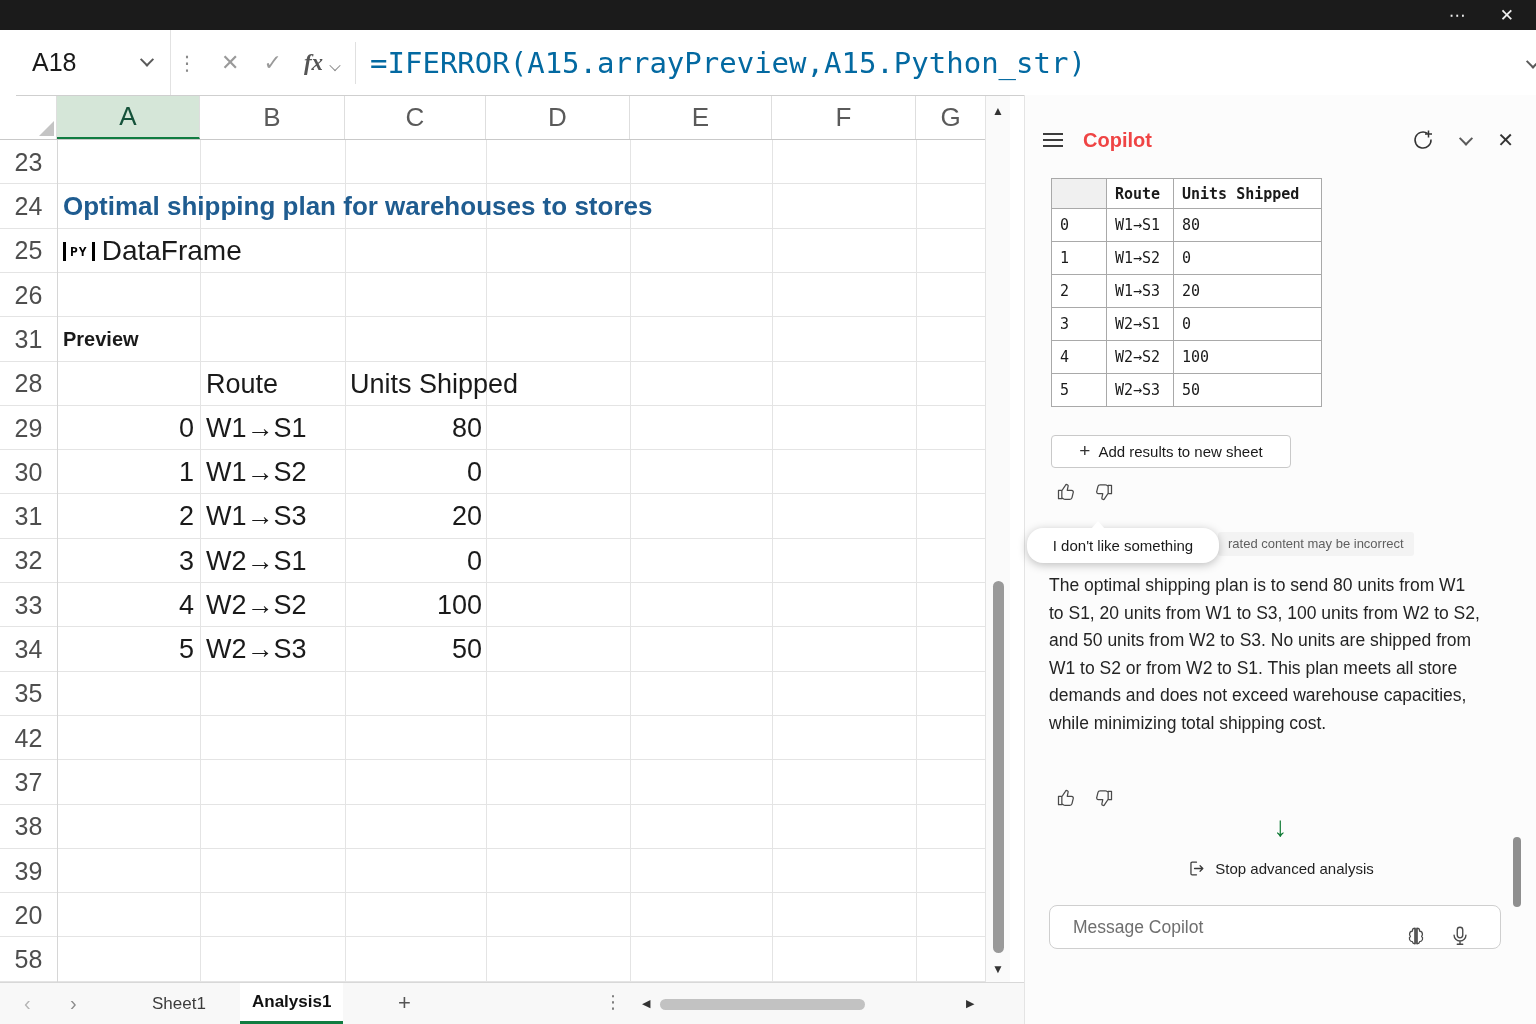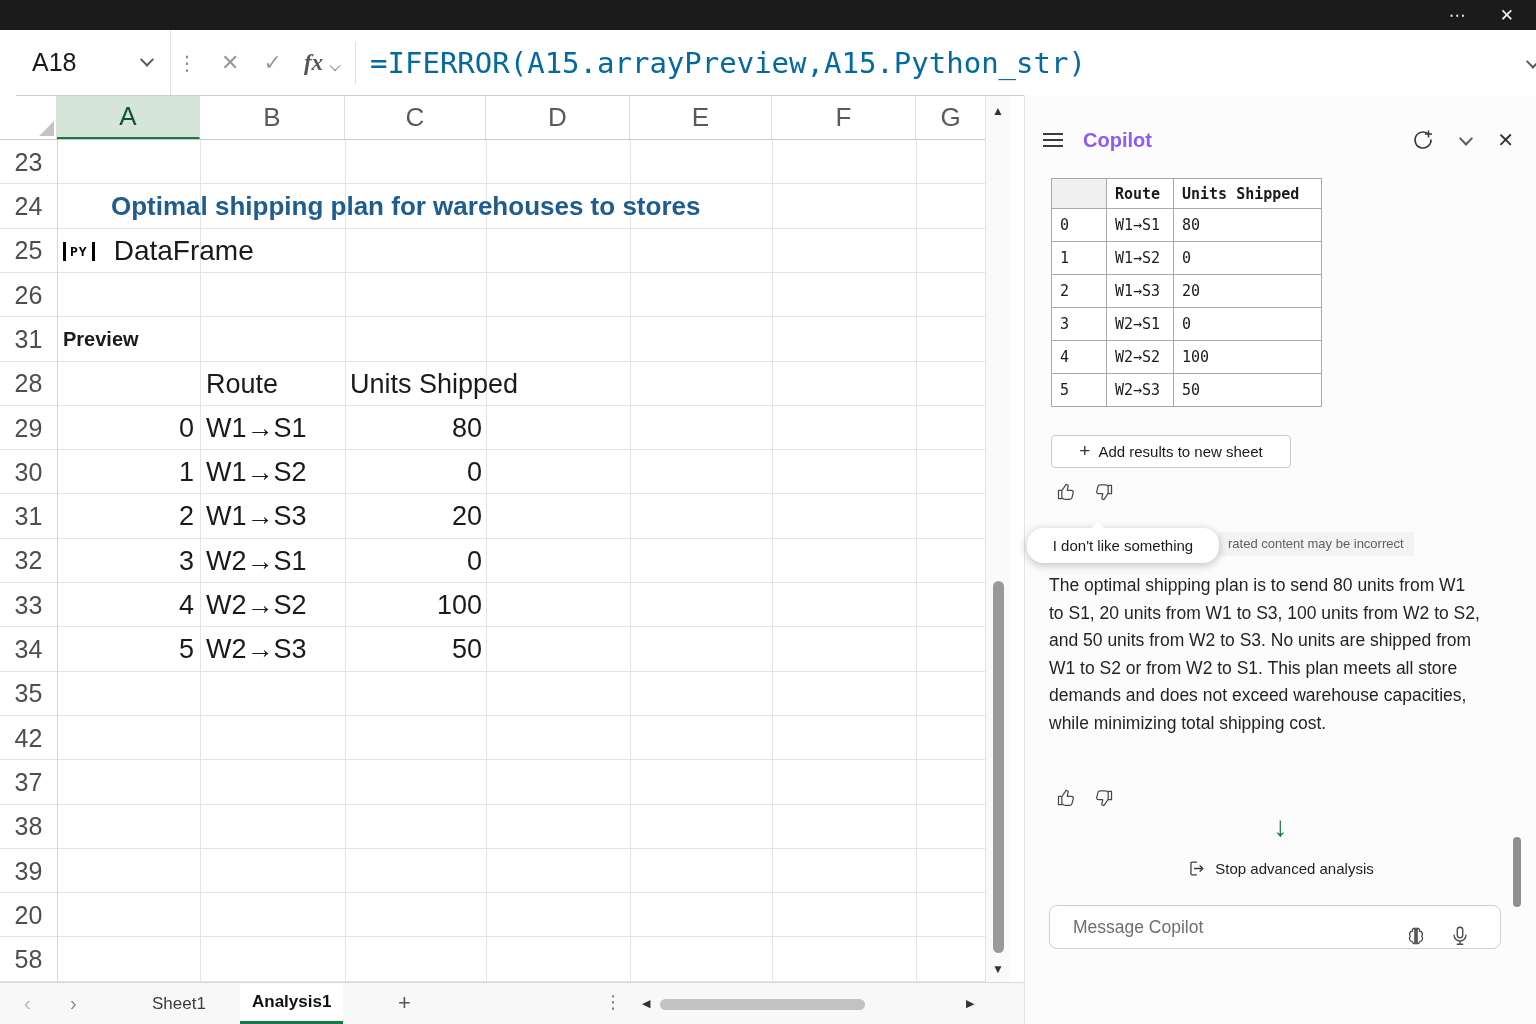--- a/index.html
+++ b/index.html
@@ -56,21 +56,21 @@
 
   .rownums { position:absolute; left:0; top:0; width:57px; height:100%; display:flex; flex-direction:column; }
   .rownums div { flex:1; display:flex; align-items:center; justify-content:center;
                  font-size:25px; color:#4e4e4e; }
 
   .cell { position:absolute; height:44px; display:flex; align-items:center;
           font-size:27px; color:#1a1a1a; white-space:nowrap; }
   .cell.num { justify-content:flex-end; }
   .sheet-title { font-weight:bold; color:#1f5c90; font-size:26px; }
   .pybadge { font-family:"DejaVu Sans Mono", monospace; font-size:13px; font-weight:bold;
-             border-left:3px solid #000; border-right:3px solid #000; padding:2px 4px; margin-right:19px;
+             border-left:3px solid #000; border-right:3px solid #000; padding:2px 4px; margin-right:7px;
              letter-spacing:1px; color:#000; }
 
   
   .vscroll { position:absolute; left:985px; top:96px; width:25px; height:886px; background:#fafafa;
              border-left:1px solid #e3e3e3; }
   .vscroll .arr { position:absolute; left:0; width:100%; text-align:center; font-size:12px; color:#333; }
   .vscroll .thumb { position:absolute; left:7px; width:11px; border-radius:6px; background:#999; }
 
   
   .tabbar { position:absolute; left:0; top:982px; width:1024px; height:42px; background:#f8f8f8;
@@ -85,21 +85,21 @@
   .hscroll-arr { position:absolute; top:14px; font-size:11px; color:#333; }
   .hscroll-thumb { position:absolute; top:16px; height:11px; border-radius:6px; background:#c2c2c2; }
 
   
   .copilot { position:absolute; left:1024px; top:95px; width:512px; height:929px; background:#fcfcfc;
              border-left:1px solid #e4e4e4; }
   .cp-header { position:absolute; left:0; top:26px; width:100%; height:38px; display:flex;
                align-items:center; padding:0 22px 0 16px; }
   .hamburger { width:20px; height:2px; background:#3c3c3c; margin:0 20px 0 2px;
                box-shadow:0 -6px 0 #3c3c3c, 0 6px 0 #3c3c3c; }
-  .cp-title { font-size:20px; font-weight:bold; color:#8b5cf6; flex:1; }
+  .cp-title { font-size:20px; font-weight:bold; color:#ef4444; flex:1; }
   .cp-hicon { margin-left:26px; display:flex; align-items:center; }
   .cp-close { font-size:20px; color:#333; }
 
   table.cp-table { position:absolute; left:26px; top:83px; border-collapse:collapse;
                    font-family:"DejaVu Sans Mono", monospace; font-size:15px; color:#1a1a1a;
                    background:#fff; }
   .cp-table th, .cp-table td { border:1px solid #a9a9a9; text-align:left; padding:4px 8px; }
   .cp-table th { font-weight:bold; height:30px; }
   .cp-table td { height:33px; }
   .cp-table .c0 { width:55px; }
@@ -200,21 +200,21 @@
       <div>34</div>
       <div>35</div>
       <div>42</div>
       <div>37</div>
       <div>38</div>
       <div>39</div>
       <div>20</div>
       <div>58</div>
     </div>
 
-    <div class="cell sheet-title" style="left:63px; top:44px;margin-left:48px;">Optimal shipping plan for warehouses to stores</div>
+    <div class="cell sheet-title" style="left:63px; top:44px;">Optimal shipping plan for warehouses to stores</div>
 
     <div class="cell" style="left:63px; top:89px; font-size:28px;">
       <span class="pybadge">PY</span>
       <span>DataFrame</span>
     </div>
 
     <div class="cell" style="left:63px; top:177px; font-size:20px; font-weight:bold;">Preview</div>
 
     <div class="cell" style="left:206px; top:222px;">Route</div>
     <div class="cell" style="left:350px; top:222px;">Units Shipped</div>

